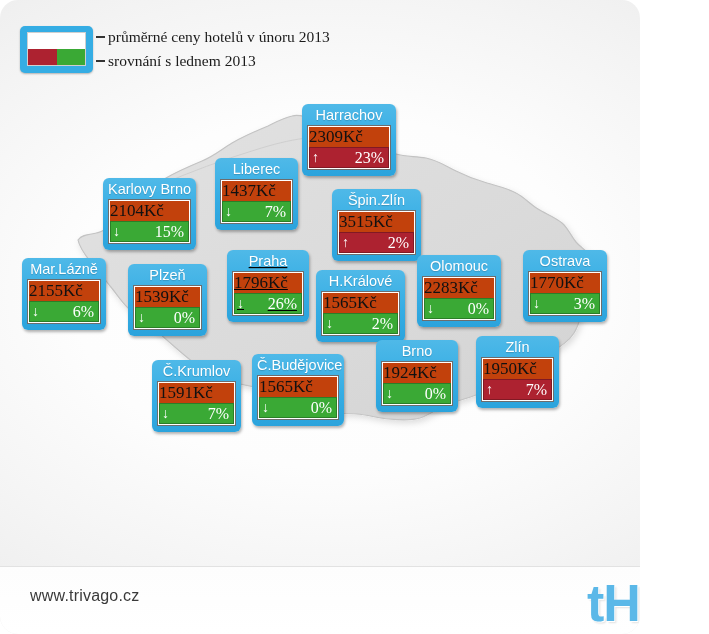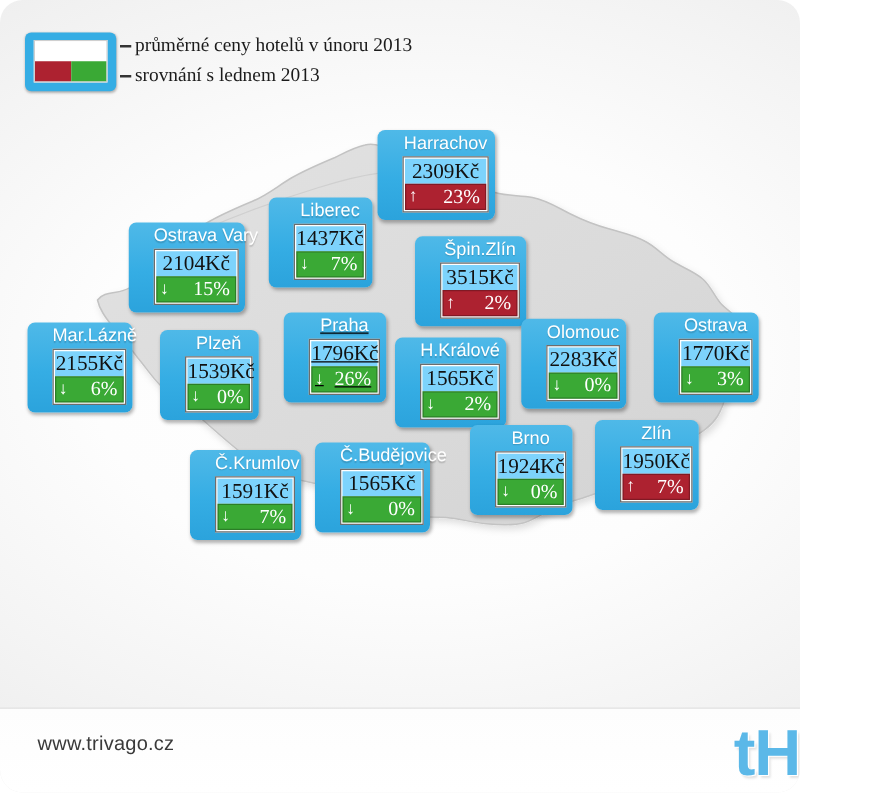--- a/index.html
+++ b/index.html
@@ -40,42 +40,42 @@
   }
   .legend-row:before{
     content:"";position:absolute;left:0;top:11px;width:9px;height:2px;background:#333;
   }
   
   .badge{
     position:absolute;
     background:linear-gradient(180deg,#4fb9e8 0%,#35ade4 55%,#2ba3dc 100%);
     border-radius:6px;
     box-shadow:1px 2px 3px rgba(0,0,0,.30);
-    padding:1px 5px 6px 20px;
+    padding:1px 5px 6px 5px;
     box-sizing:border-box;
   }
   .badge .city{
     color:#ffffff;
     font-size:14.5px;
     line-height:20px;
     text-align:center;
     white-space:nowrap;
     text-shadow:0 1px 1px rgba(0,0,0,.18);
   }
   .panel{
     background:#ffffff;
     border:1px solid #6d6d6d;
     box-shadow:inset 0 0 0 2px #ffffff;
     padding:1px;
   }
   .price{
     font-family:"Liberation Serif", serif;
     font-size:17px;line-height:20px;
-    color:#111;text-align:center;white-space:nowrap;
-    background:#7dd3fc;
+    color:#111;white-space:nowrap;
+    background:#c2410c;
   }
   .delta{
     display:flex;align-items:center;justify-content:space-between;
     font-family:"Liberation Serif", serif;
     font-size:16px;line-height:19px;
     color:#ffffff;padding:0 4px 0 2px;
     border:1px solid rgba(0,0,0,.25);
     box-sizing:border-box;
   }
   .delta.down{background:#3aa935;}
@@ -192,21 +192,21 @@
         <div class="city">Liberec</div>
         <div class="panel">
           <div class="price">1437Kč</div>
           <div class="delta down">
             <span class="arrow">↓</span>
             <span class="pct">7%</span>
           </div>
         </div>
       </div>
       <div class="badge" style="left: 103px; top: 178px; width: 93px;">
-        <div class="city">Ostrava Vary</div>
+        <div class="city">Karlovy Brno</div>
         <div class="panel">
           <div class="price">2104Kč</div>
           <div class="delta down">
             <span class="arrow">↓</span>
             <span class="pct">15%</span>
           </div>
         </div>
       </div>
       <div class="badge" style="left: 332px; top: 189px; width: 89px;">
         <div class="city">Špin.Zlín</div>

